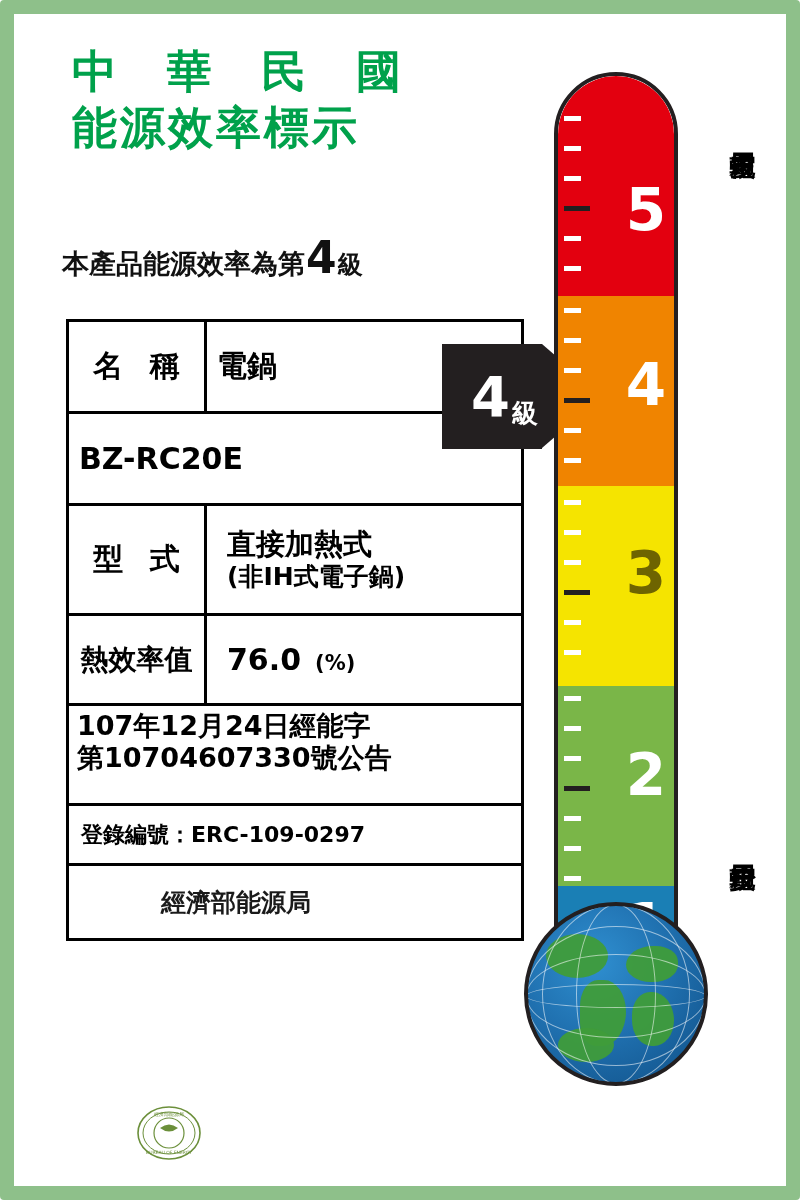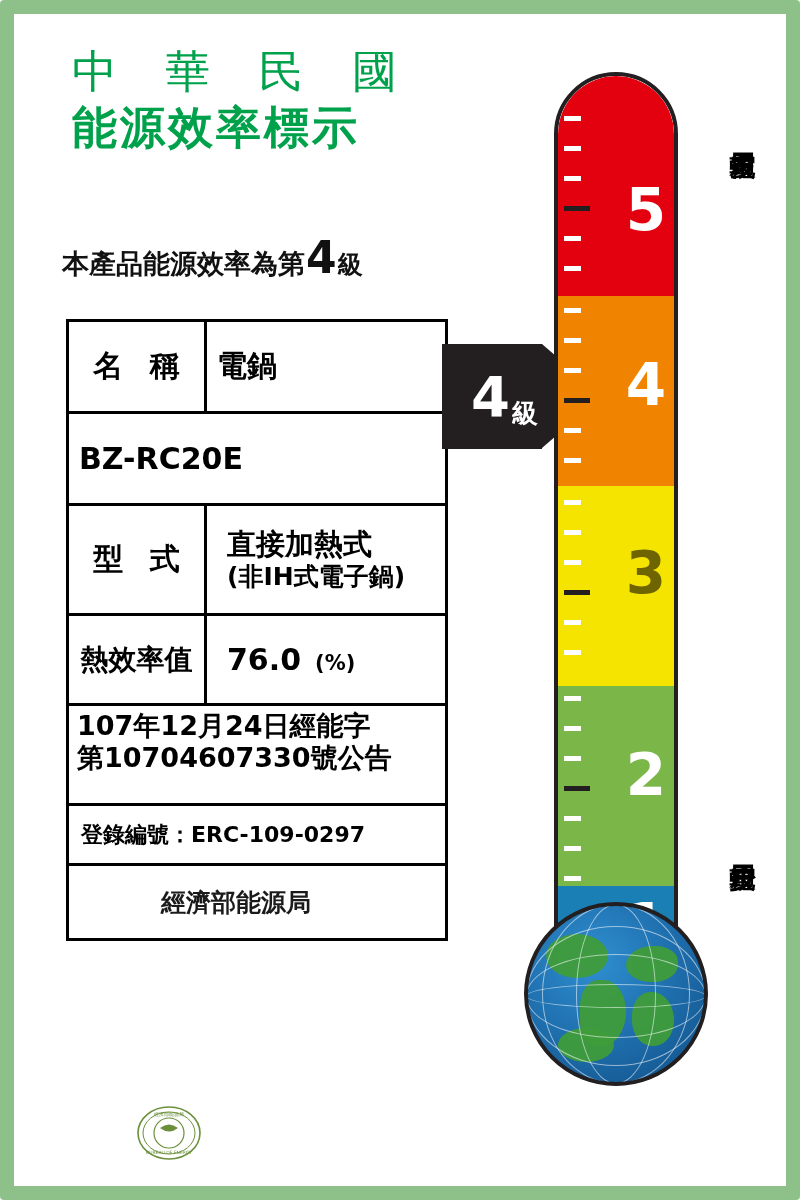--- a/index.html
+++ b/index.html
@@ -26,21 +26,21 @@
 
   
   .heading {
     position: absolute;
     left: 58px;
     top: 30px;
     width: 480px;
   }
   .heading .line1 {
     font-size: 45px;
-    font-weight: normal;
+    font-weight: bold;
     color: #00a14b;
     letter-spacing: 17px;
     line-height: 56px;
     white-space: nowrap;
   }
   .heading .line2 {
     font-size: 45px;
     font-weight: bold;
     color: #00a14b;
     letter-spacing: 3px;
@@ -67,21 +67,21 @@
   }
   .grade-sentence .suffix {
     font-size: 25px;
   }
 
   
   .spec-table {
     position: absolute;
     left: 52px;
     top: 305px;
-    width: 382px;
+    width: 458px;
     border: 3px solid #000000;
     box-sizing: border-box;
     background: #ffffff;
   }
   .row {
     display: flex;
     border-bottom: 3px solid #000000;
     box-sizing: border-box;
   }
   .row:last-child {

